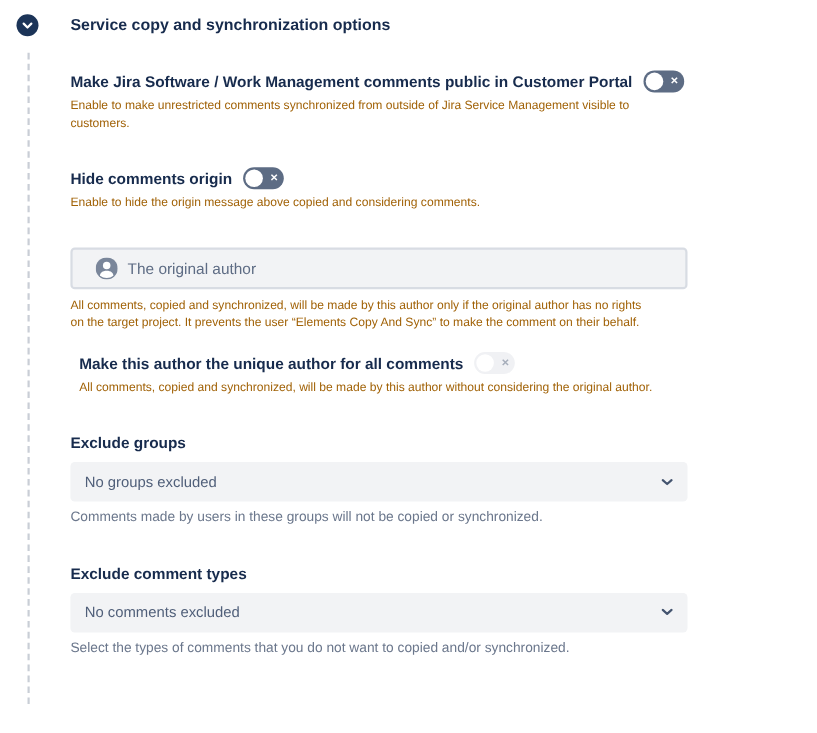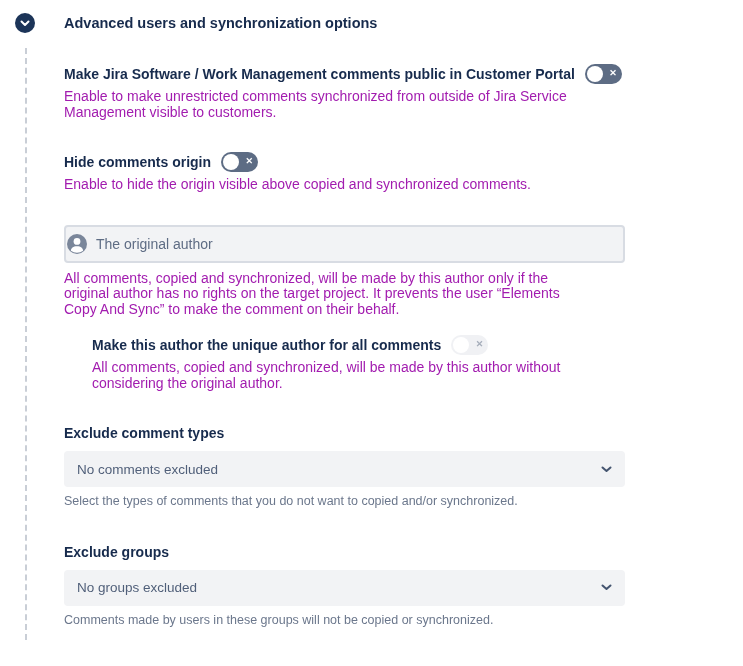--- a/index.html
+++ b/index.html
@@ -22,21 +22,21 @@
 
   .section-title { font-size: 14.5px; font-weight: 700; color: #172B4D; line-height: 18px; }
 
   .setting { margin-top: 32px; }
   .setting.mt34 { }
 
   .label-row { display: flex; align-items: flex-end; gap: 10px; min-height: 20px; }
   .label { font-size: 14px; font-weight: 700; color: #172B4D; line-height: 20px; }
 
   .desc {
-    margin-top: 5px; font-size: 14px; line-height: 15.5px; color: #a21caf;
+    margin-top: 5px; font-size: 11px; line-height: 15.5px; color: #a16207;
   }
   .desc.narrow { max-width: 532px; margin-top: 8px; }
   .desc.narrow2 { max-width: 524px; }
 
   
   .toggle {
     position: relative; width: 37px; height: 20px; border-radius: 10px;
     background: #5D6C84; flex: 0 0 auto; cursor: pointer; display: inline-block;
   }
   .toggle .knob {
@@ -48,26 +48,26 @@
     font-size: 9px; font-weight: 700; color: #ffffff; line-height: 1;
   }
   .toggle.disabled { background: #F0F1F4; cursor: default; }
   .toggle.disabled .knob { background: #ffffff; }
   .toggle.disabled .off-x { color: #A5ADBA; }
 
   
   .author-field {
     margin-top: 8px; height: 38px; width: 561px;
     background: #F2F3F5; border: 2px solid #D8DCE3; border-radius: 4px;
-    display: flex; align-items: center; padding: 0 1px; gap: 9px; cursor: pointer;
+    display: flex; align-items: center; padding: 0 21px; gap: 9px; cursor: pointer;
   }
   .author-field .value { font-size: 14px; color: #5E6C84; }
 
   
-  .sub-setting { margin-top: 18px; margin-left: 28px; }
+  .sub-setting { margin-top: 18px; margin-left: 8px; }
   .sub-setting .desc { margin-top: 5px; }
 
   
   .dropdown {
     margin-top: 8px; height: 36px; width: 561px;
     background: #F2F3F5; border: none; border-radius: 4px;
     display: flex; align-items: center; justify-content: space-between;
     padding: 0 13px; cursor: pointer;
   }
   .dropdown .value { font-size: 13.5px; color: #505F79; }
@@ -82,42 +82,42 @@
   <span class="icon-flex">
     <svg width="10" height="7" viewBox="0 0 10 7">
         <path d="M1.5 1.5 L5 5 L8.5 1.5" fill="none" stroke="#ffffff" stroke-width="2" stroke-linecap="round" stroke-linejoin="round"></path>
       </svg>
   </span>
 </button>
 <div class="guide-line"></div>
 
 <div class="content">
 
-  <div class="section-title">Advanced users and synchronization options</div>
+  <div class="section-title">Service copy and synchronization options</div>
 
   <div class="setting">
     <div class="label-row">
       <span class="label">Make Jira Software / Work Management comments public in Customer Portal</span>
       <span class="toggle">
         <span class="knob"></span>
         <span class="off-x">✕</span>
       </span>
     </div>
     <div class="desc">Enable to make unrestricted comments synchronized from outside of Jira Service Management visible to customers.</div>
   </div>
 
   <div class="setting mt34">
     <div class="label-row">
       <span class="label">Hide comments origin</span>
       <span class="toggle">
         <span class="knob"></span>
         <span class="off-x">✕</span>
       </span>
     </div>
-    <div class="desc">Enable to hide the origin visible above copied and synchronized comments.</div>
+    <div class="desc">Enable to hide the origin message above copied and considering comments.</div>
   </div>
 
   <div class="setting">
 
     <div class="author-field">
       <span class="icon-flex">
         <svg width="20" height="20" viewBox="0 0 20 20">
           <circle cx="10" cy="10" r="10" fill="#7A869A"></circle>
           <circle cx="10" cy="7.4" r="3.4" fill="#ffffff"></circle>
           <path d="M10 12.2 c-3.9 0 -6.1 2.1 -6.1 4.5 a10 10 0 0 0 12.2 0 c0 -2.4 -2.2 -4.5 -6.1 -4.5 z" fill="#ffffff"></path>
@@ -134,38 +134,38 @@
         <span class="toggle disabled">
           <span class="knob"></span>
           <span class="off-x">✕</span>
         </span>
       </div>
       <div class="desc narrow2">All comments, copied and synchronized, will be made by this author without considering the original author.</div>
     </div>
   </div>
 
   <div class="setting">
+    <div class="label">Exclude groups</div>
+    <div class="dropdown">
+      <span class="value">No groups excluded</span>
+      <span class="icon-flex">
+        <svg width="11" height="7" viewBox="0 0 11 7">
+            <path d="M1.5 1.5 L5.5 5 L9.5 1.5" fill="none" stroke="#44546F" stroke-width="2" stroke-linecap="round" stroke-linejoin="round"></path>
+          </svg>
+      </span>
+    </div>
+    <div class="dd-desc">Comments made by users in these groups will not be copied or synchronized.</div>
+  </div>
+
+  <div class="setting">
     <div class="label">Exclude comment types</div>
     <div class="dropdown">
       <span class="value">No comments excluded</span>
       <span class="icon-flex">
         <svg width="11" height="7" viewBox="0 0 11 7">
             <path d="M1.5 1.5 L5.5 5 L9.5 1.5" fill="none" stroke="#44546F" stroke-width="2" stroke-linecap="round" stroke-linejoin="round"></path>
           </svg>
       </span>
     </div>
     <div class="dd-desc">Select the types of comments that you do not want to copied and/or synchronized.</div>
   </div>
 
-  <div class="setting">
-    <div class="label">Exclude groups</div>
-    <div class="dropdown">
-      <span class="value">No groups excluded</span>
-      <span class="icon-flex">
-        <svg width="11" height="7" viewBox="0 0 11 7">
-            <path d="M1.5 1.5 L5.5 5 L9.5 1.5" fill="none" stroke="#44546F" stroke-width="2" stroke-linecap="round" stroke-linejoin="round"></path>
-          </svg>
-      </span>
-    </div>
-    <div class="dd-desc">Comments made by users in these groups will not be copied or synchronized.</div>
-  </div>
-
 </div>
 
 </body></html>

